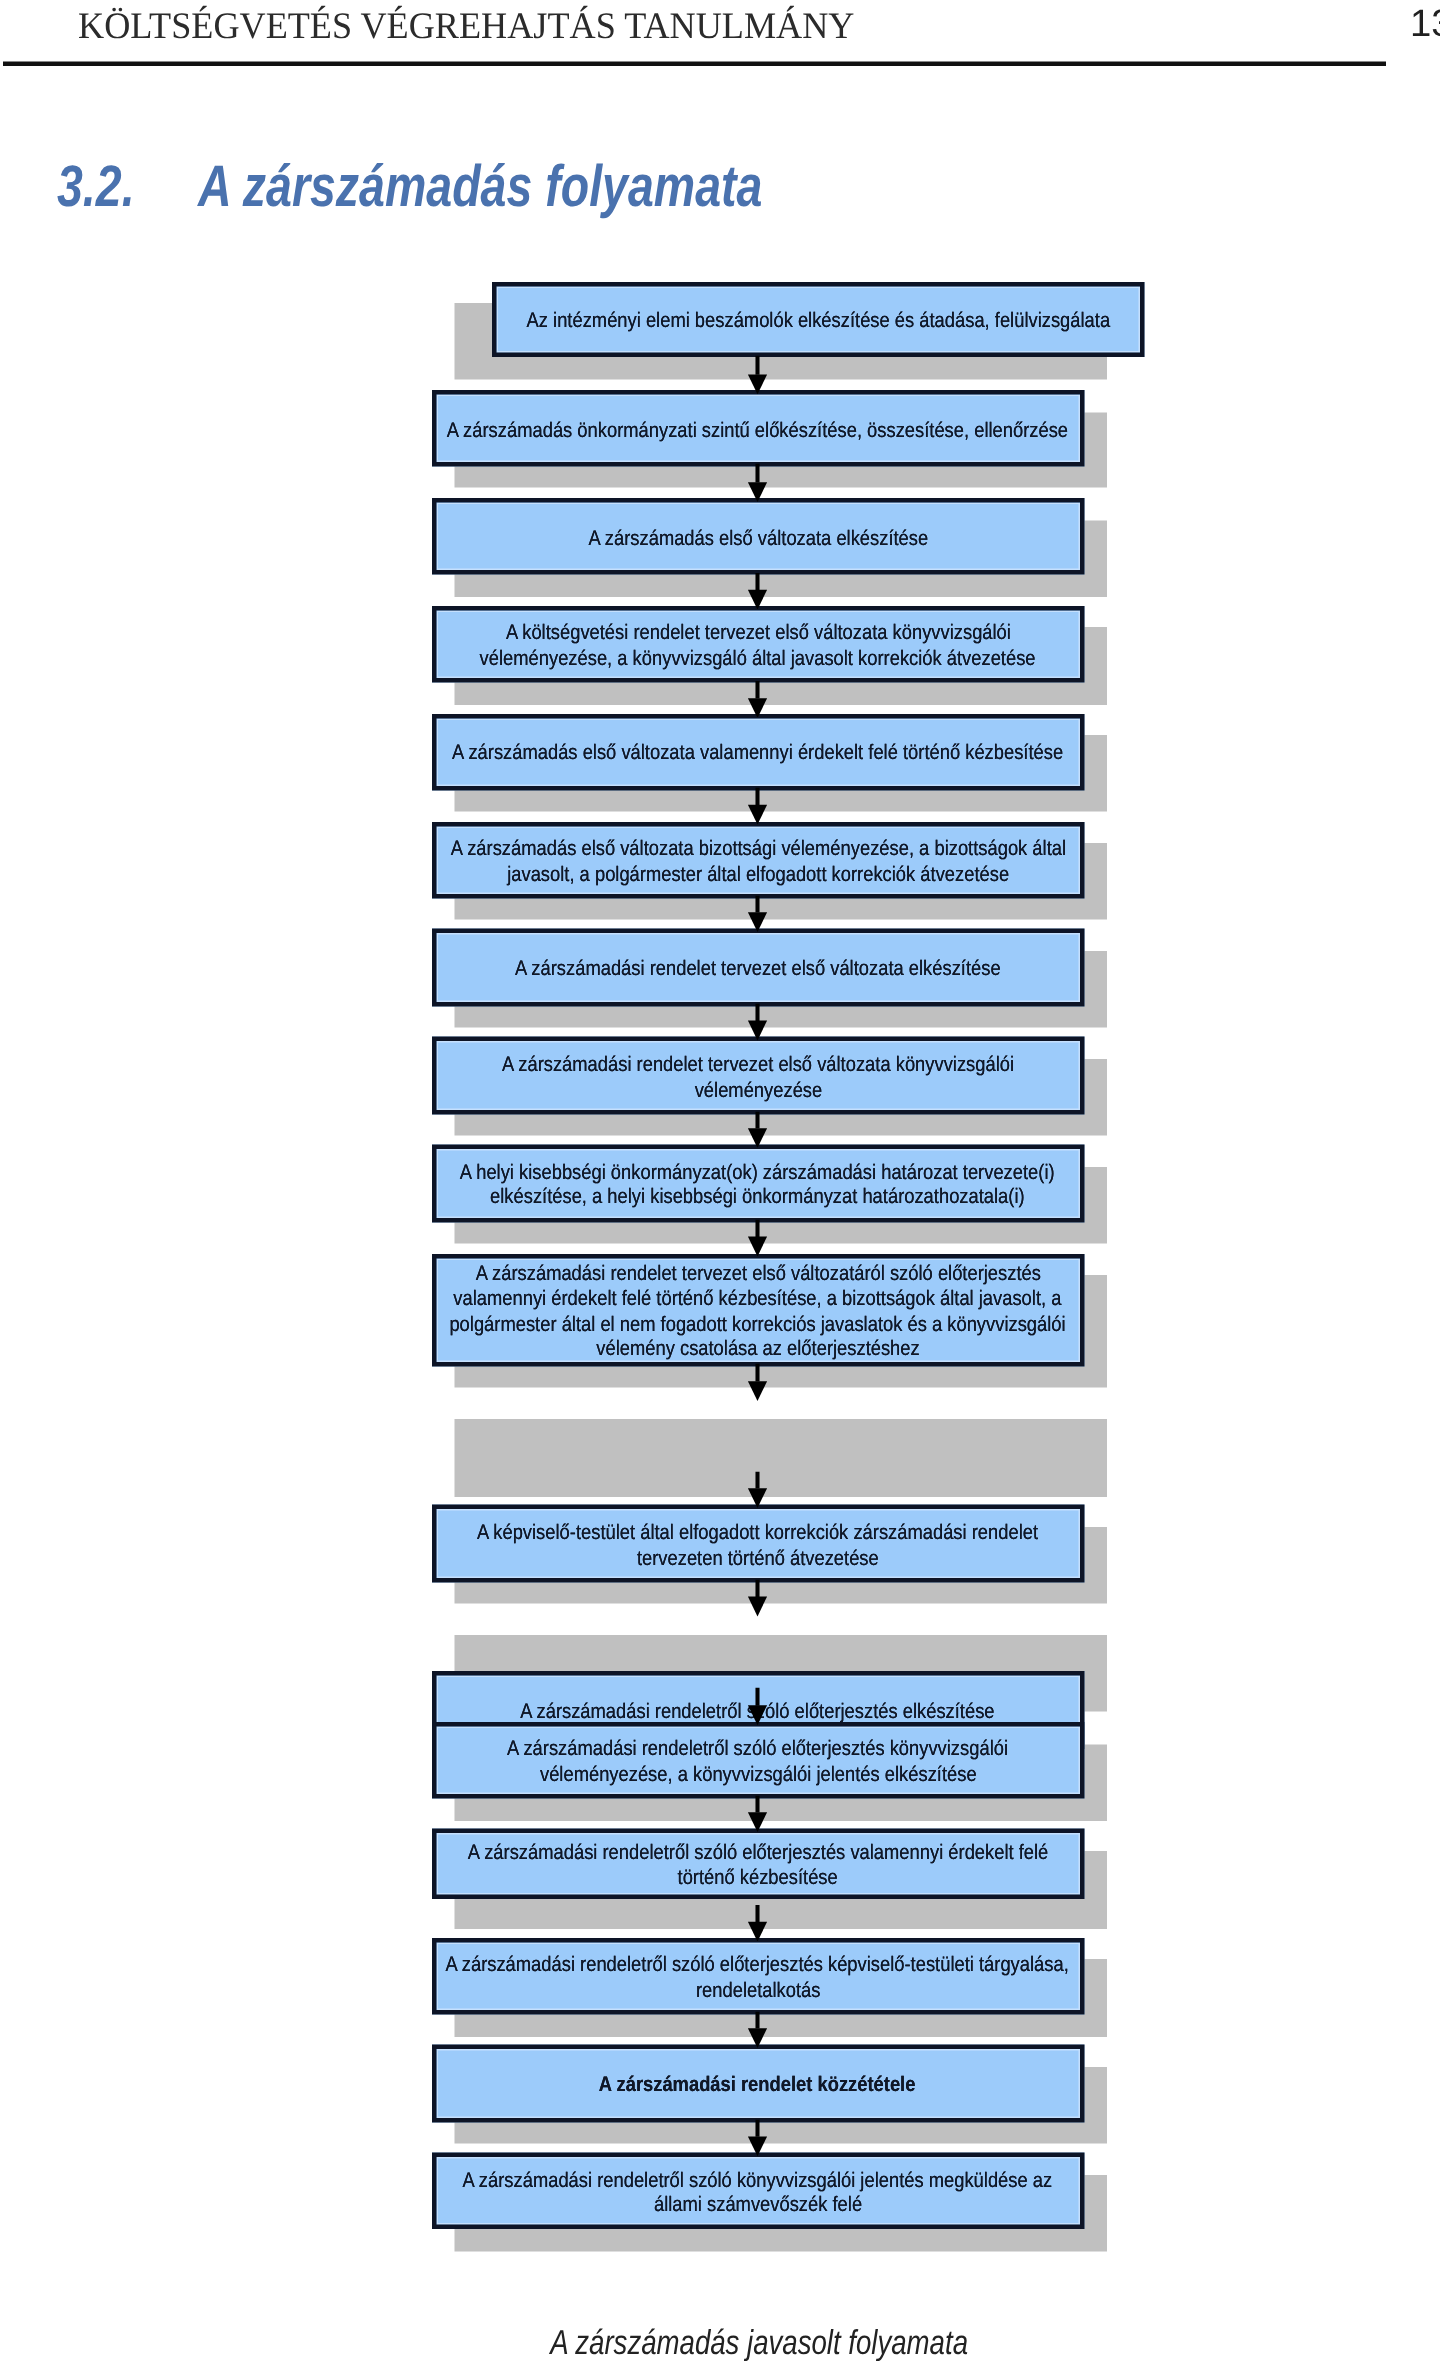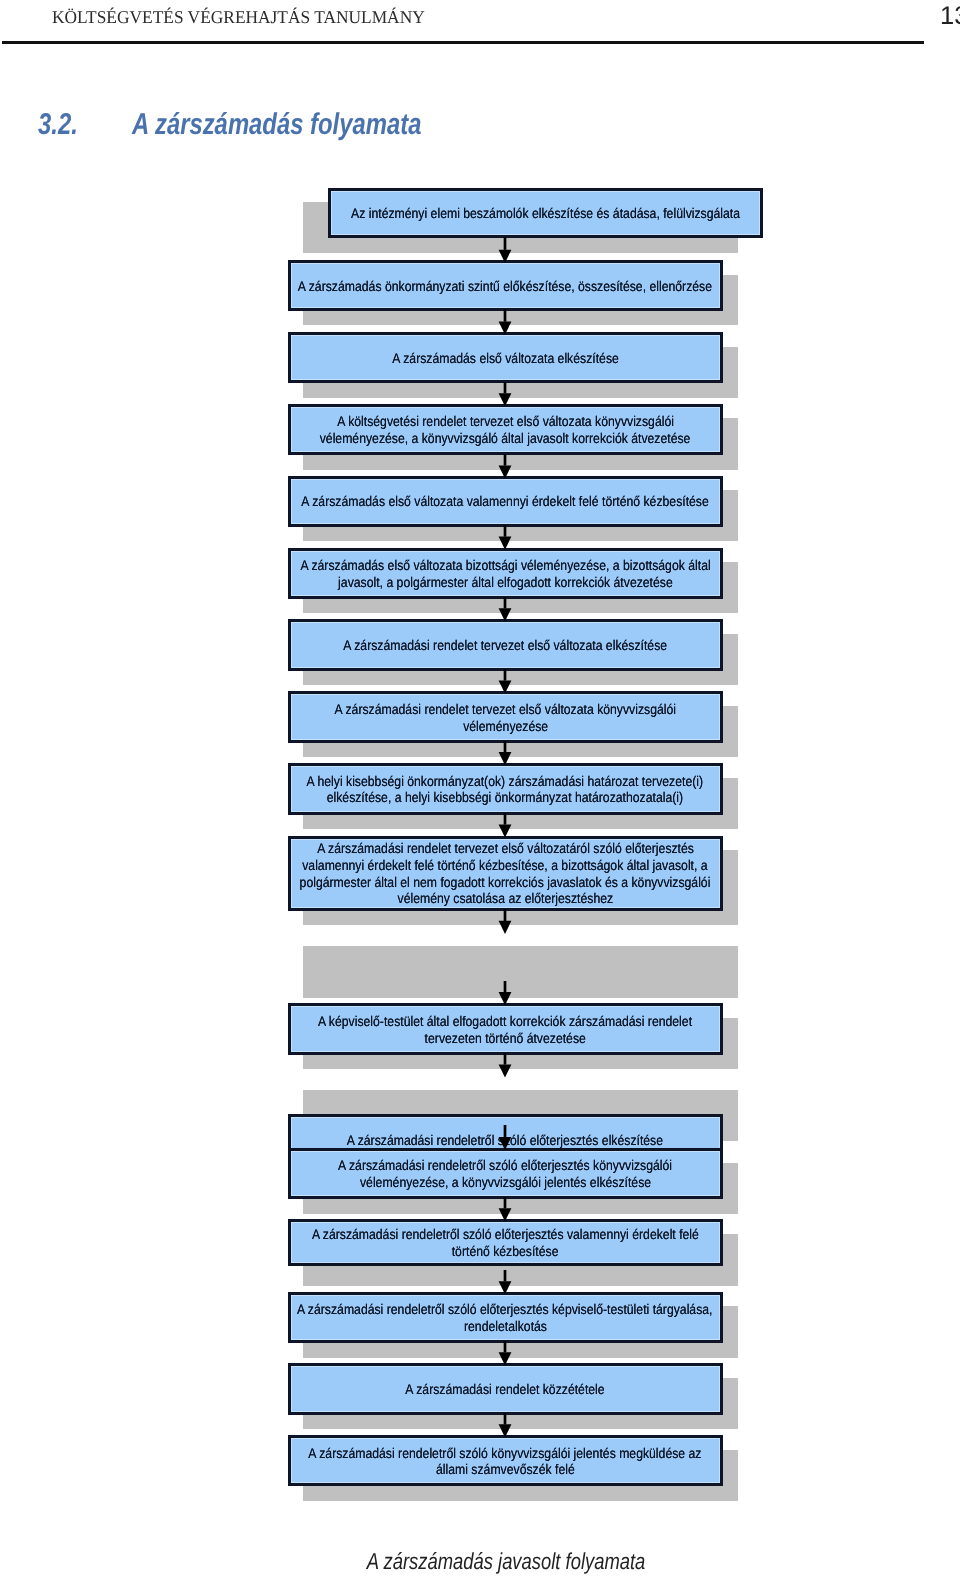--- a/index.html
+++ b/index.html
@@ -24,21 +24,21 @@
     left: 0;
     top: 0;
     width: 960px;
     height: 44px;
   }
   .header-title {
     position: absolute;
     left: 51.6px;
     top: 6px;
     font-family: "Liberation Serif", serif;
-    font-size: 18px;
+    font-size: 25px;
     line-height: 23px;
     color: #2b2b2b;
     white-space: nowrap;
   }
   .header-title > i {
     display: inline-block;
     font-style: normal;
     transform: scaleX(0.965);
     transform-origin: left top;
   }
@@ -64,21 +64,21 @@
   
   .section-heading {
     position: absolute;
     left: 38.4px;
     top: 110px;
     width: 700px;
     color: #4a72ae;
     font-family: "Liberation Sans", sans-serif;
     font-weight: bold;
     font-style: italic;
-    font-size: 30px;
+    font-size: 39px;
     line-height: 30px;
     white-space: nowrap;
   }
   .section-heading .num,
   .section-heading .ttl {
     display: inline-block;
     transform: scaleX(0.795);
     transform-origin: left center;
     vertical-align: top;
   }
@@ -323,21 +323,21 @@
       <span class="flow-text">
         <span class="flow-line"><i>A zárszámadási rendeletről szóló előterjesztés képviselő-testületi tárgyalása,</i></span>
         <span class="flow-line"><i>rendeletalkotás</i></span>
       </span>
     </div>
     <svg class="flow-arrow" width="16" height="24.40000000000009" style="left: 497.4px; top: 1341.4px;">
       <path d="M8 0 L8 11.400000000000091" stroke="#000000" stroke-width="2.7" fill="none"></path>
       <path d="M1.6 11.200000000000092 L14.4 11.200000000000092 L8 24.40000000000009 Z" fill="#000000"></path>
     </svg>
     <div class="flow-shadow" style="left: 303.3px; top: 1377.9px; width: 435.2px; height: 51.5px;"></div>
-    <div class="flow-box" style="left: 287.6px; top: 1363.4px; width: 435.2px; height: 51.5px;">
+    <div class="flow-box" style="left: 287.6px; top: 1363.4px; width: 435.2px; height: 51.5px; font-weight: bold;">
       <span class="flow-text">
         <span class="flow-line"><i>A zárszámadási rendelet  közzététele</i></span>
       </span>
     </div>
     <svg class="flow-arrow" width="16" height="24.5" style="left: 497.4px; top: 1413.3px;">
       <path d="M8 0 L8 11.5" stroke="#000000" stroke-width="2.7" fill="none"></path>
       <path d="M1.6 11.3 L14.4 11.3 L8 24.5 Z" fill="#000000"></path>
     </svg>
     <div class="flow-shadow" style="left: 303.3px; top: 1449.9px; width: 435.2px; height: 51.1px;"></div>
     <div class="flow-box" style="left: 287.6px; top: 1435.4px; width: 435.2px; height: 51.1px;">

